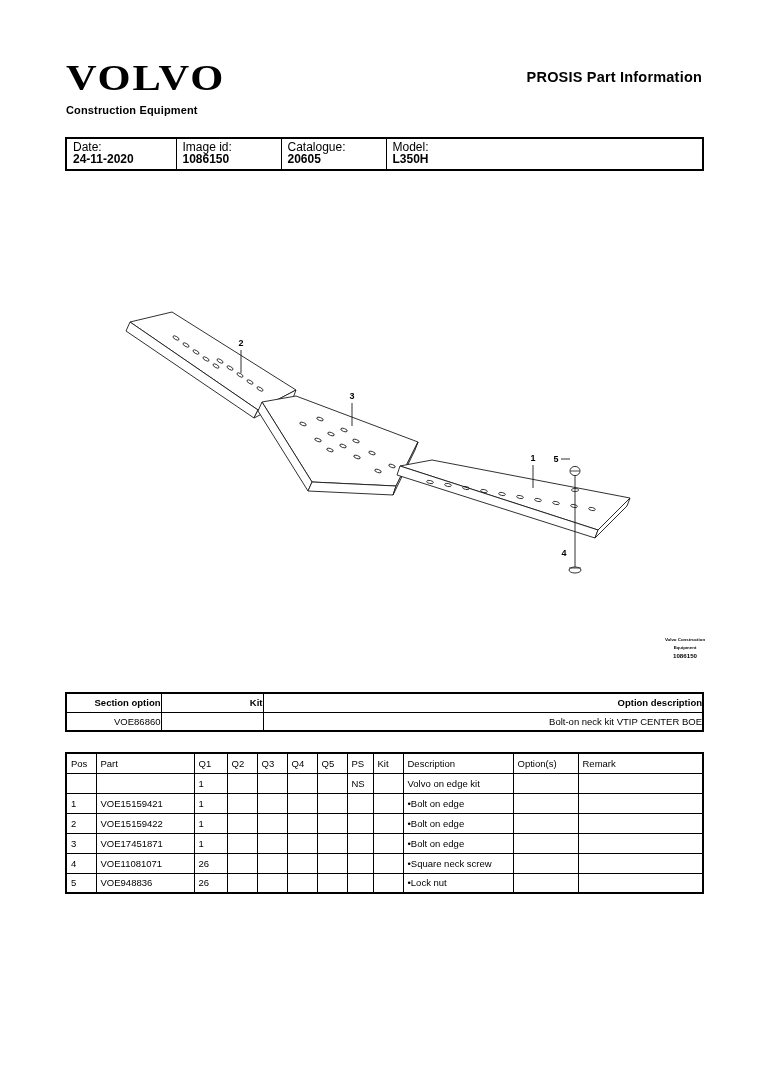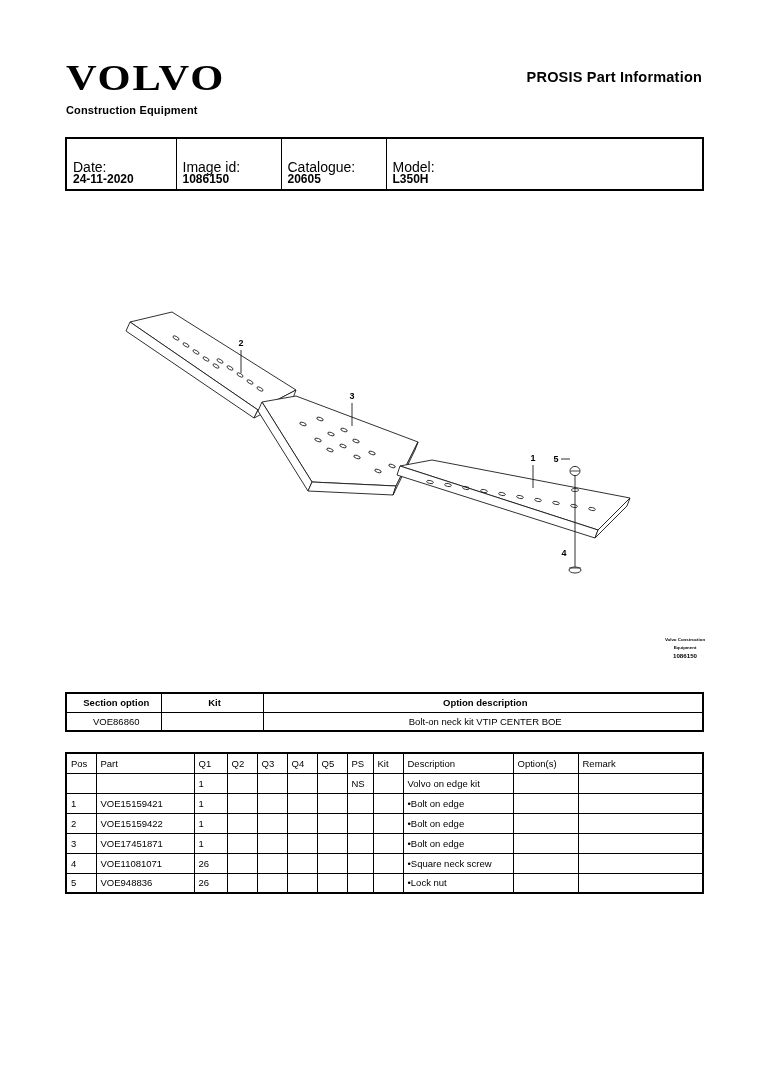--- a/index.html
+++ b/index.html
@@ -64,24 +64,23 @@
     table-layout: fixed;
   }
   #meta-table td {
     border: 1px solid #000;
     padding: 3px 0 4px 6px;
     vertical-align: top;
     height: 27px;
     box-sizing: border-box;
   }
   .meta-label {
-    font-size: 14px;
+    font-size: 12px;
     line-height: 11px;
     display: block;
-    margin-top: 20px;
   }
   .meta-value {
     font-size: 12px;
     font-weight: bold;
     line-height: 12px;
     display: block;
   }
   #meta-table {
     border: 2px solid #000;
   }
@@ -138,21 +137,21 @@
     border-collapse: collapse;
     table-layout: fixed;
     border: 2px solid #000;
   }
   #section-table td, #section-table th {
     border: 1px solid #000;
     height: 19px;
     box-sizing: border-box;
     padding: 1px 0 1px 5px;
     font-size: 9.5px;
-    text-align: center;
+    text-align: right;
     vertical-align: middle;
   }
   #section-table th {
     font-weight: bold;
   }
 
   
   #parts-table {
     position: absolute;
     left: 65px;

